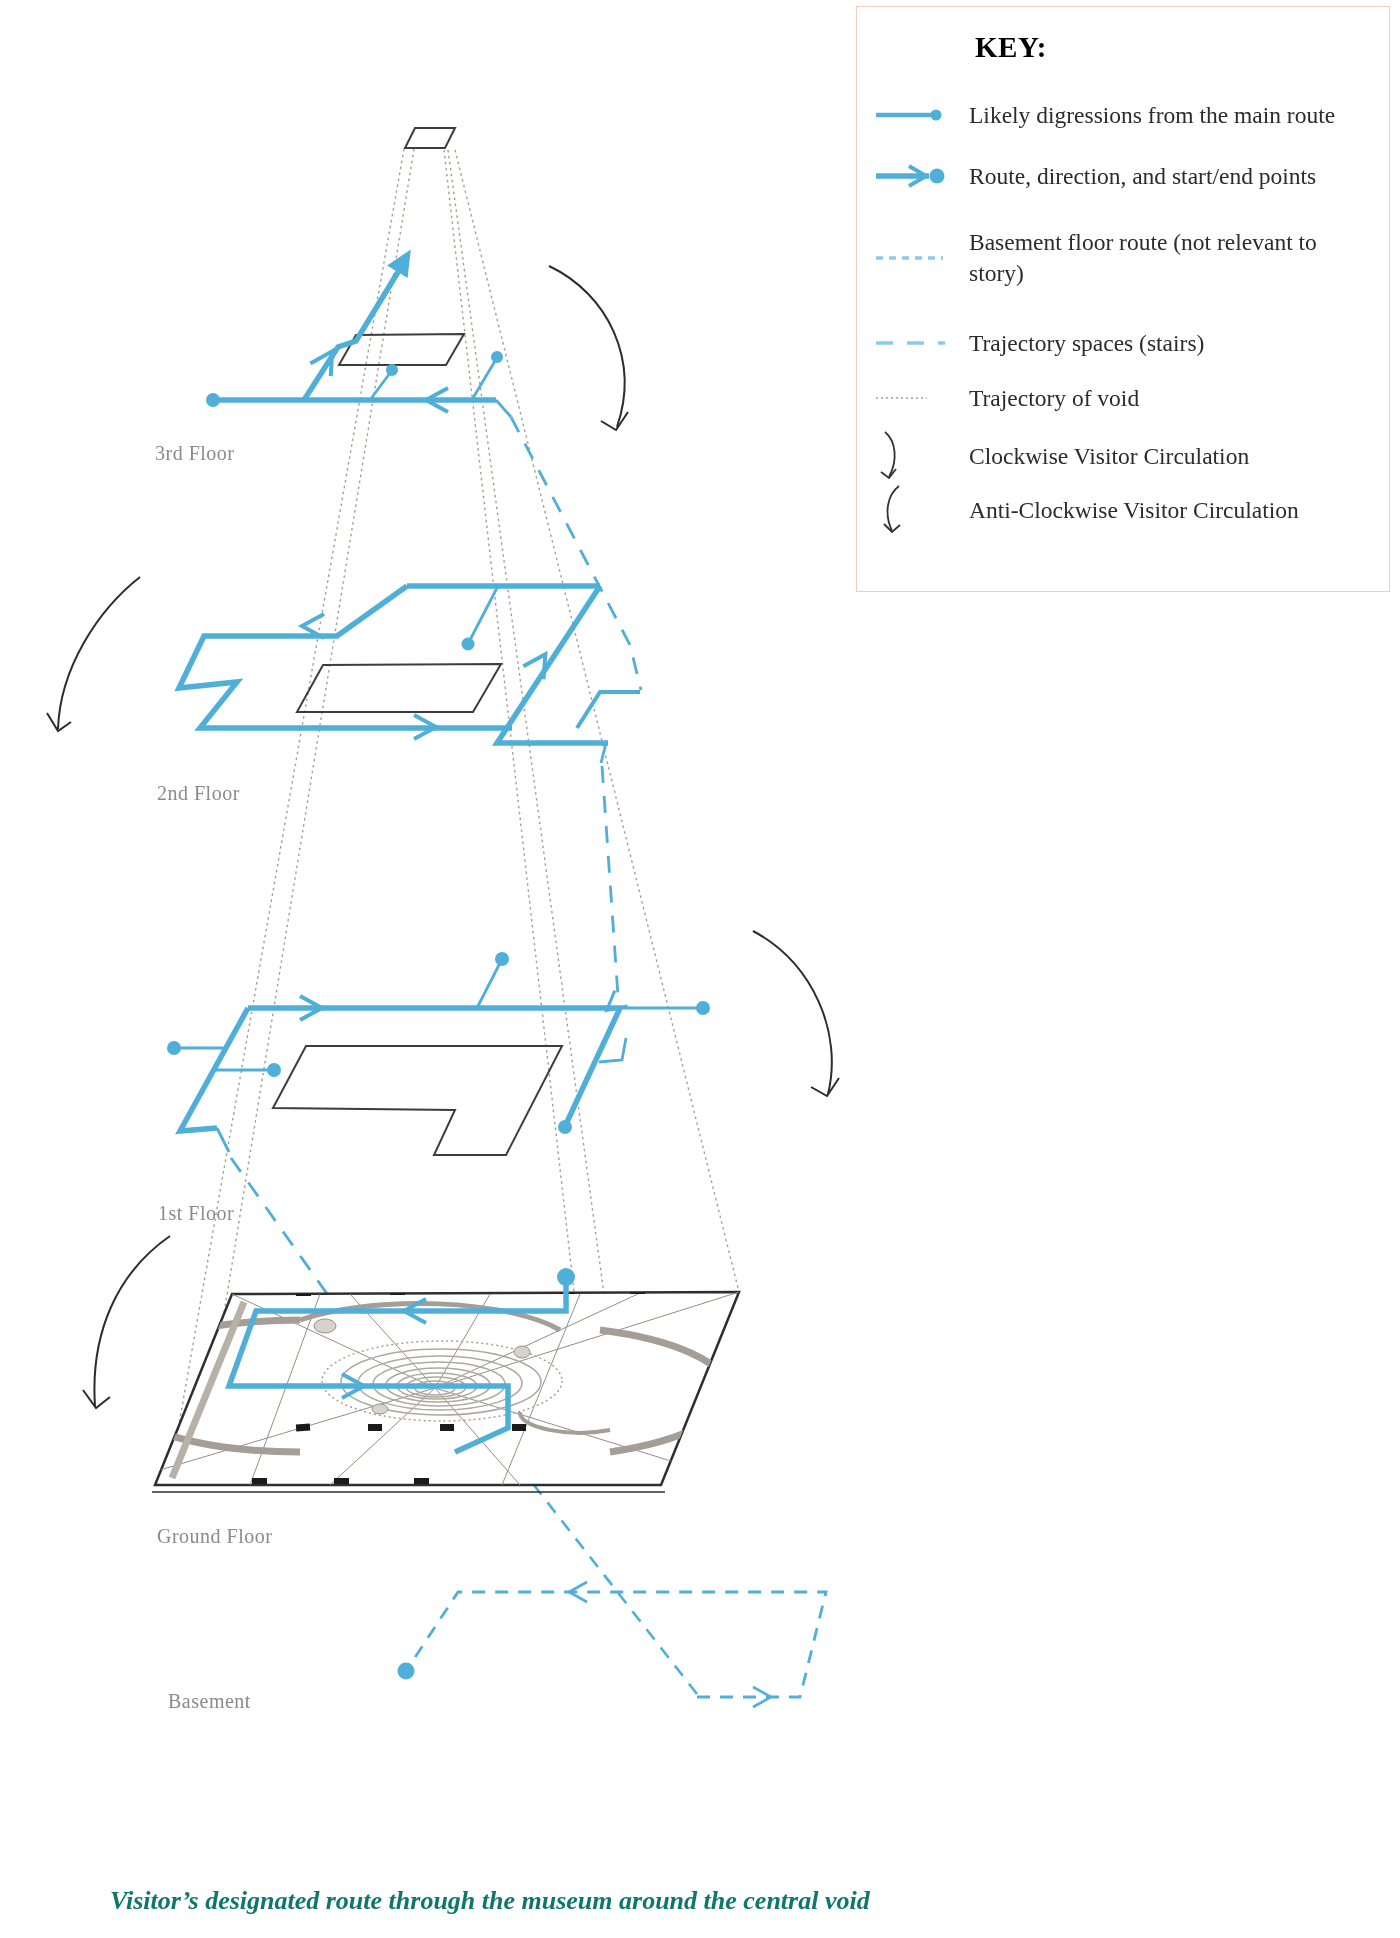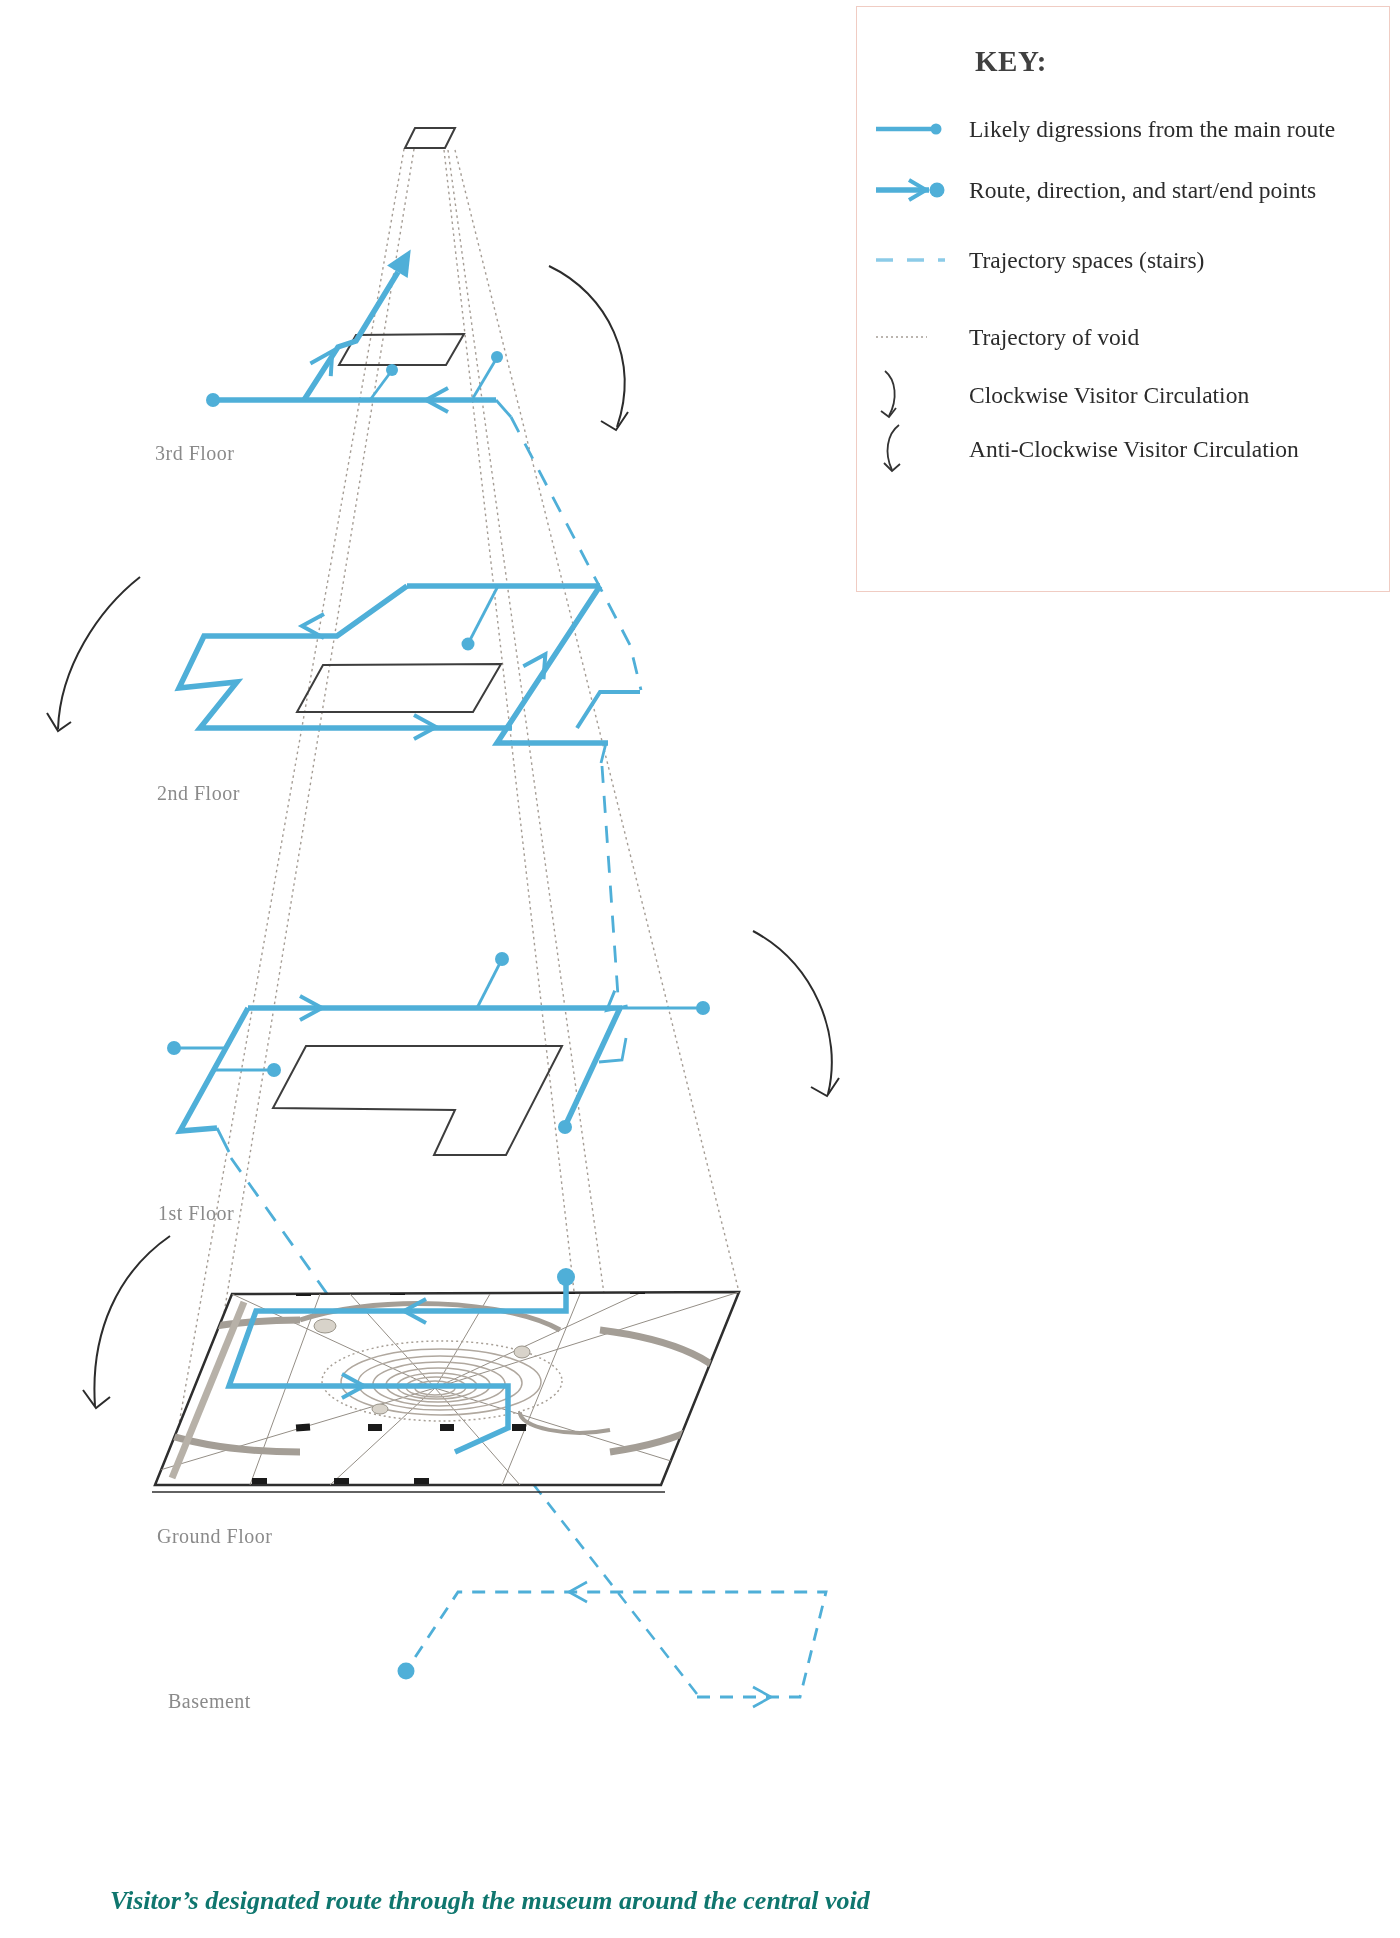--- a/index.html
+++ b/index.html
@@ -5,26 +5,26 @@
   html,body{margin:0;padding:0;background:#ffffff;}
   #page{position:relative;width:1400px;height:1938px;background:#ffffff;overflow:hidden;
         font-family:"Liberation Serif","DejaVu Serif",serif;}
   #diagram-svg{position:absolute;left:0;top:0;}
   .floor-label{position:absolute;font-size:20px;color:#8a8a8a;letter-spacing:0.5px;}
   #caption{position:absolute;left:110px;top:1886px;width:760px;font-style:italic;font-weight:600;
            font-size:26px;color:#0f766e;}
   
   #key-panel{position:absolute;left:856px;top:6px;width:534px;height:586px;
              border:1.5px solid #f0ccc3;background:#ffffff;box-sizing:border-box;}
-  #key-title{margin:38px 0 0 118px;font-size:29px;font-weight:bold;color:#404040;letter-spacing:0.5px;}
+  #key-title{margin:24px 0 0 118px;font-size:29px;font-weight:bold;color:#000000;letter-spacing:0.5px;}
   .key-row{display:flex;align-items:center;margin-left:16px;margin-right:14px;}
   .key-icon{width:96px;flex:0 0 96px;display:flex;justify-content:flex-start;align-items:center;}
   .key-label{font-size:23.5px;color:#2b2b2b;line-height:1.3;}
   .r1{margin-top:30px;} .r2{margin-top:36px;} .r3{margin-top:36px;} .r4{margin-top:40px;}
-  .r5{margin-top:40px;} .r6{margin-top:46px;} .r7{margin-top:16px;} .r8{margin-top:0px;}
+  .r5{margin-top:40px;} .r6{margin-top:24px;} .r7{margin-top:16px;} .r8{margin-top:0px;}
 </style>
 </head>
 <body>
 
 <div id="page">
 
   <svg id="diagram-svg" width="1400" height="1938" viewBox="0 0 1400 1938">
 
     <defs>
       <clipPath id="planClip">
@@ -230,20 +230,28 @@
       <span class="key-icon">
         <svg width="78" height="28" viewBox="0 0 78 28">
           <line x1="3" y1="14" x2="56" y2="14" stroke="#4FAFD8" stroke-width="5.5"></line>
           <path d="M36,4 L53,14 L36,24" fill="none" stroke="#4FAFD8" stroke-width="4"></path>
           <circle cx="64" cy="14" r="7.5" fill="#4FAFD8"></circle>
         </svg>
       </span>
       <span class="key-label">Route, direction, and start/end points</span>
     </div>
 
+    <div class="key-row r3">
+      <span class="key-icon">
+        <svg width="78" height="28" viewBox="0 0 78 28">
+          <line x1="3" y1="14" x2="70" y2="14" stroke="#8CCBE8" stroke-width="3.5" stroke-dasharray="7,6"></line>
+        </svg>
+      </span>
+      <span class="key-label" style="max-width:375px;">Basement floor route (not relevant to story)</span>
+    </div>
 
     <div class="key-row r4">
       <span class="key-icon">
         <svg width="78" height="28" viewBox="0 0 78 28">
           <line x1="3" y1="14" x2="72" y2="14" stroke="#8CCBE8" stroke-width="3.5" stroke-dasharray="17,14"></line>
         </svg>
       </span>
       <span class="key-label">Trajectory spaces (stairs)</span>
     </div>
 

